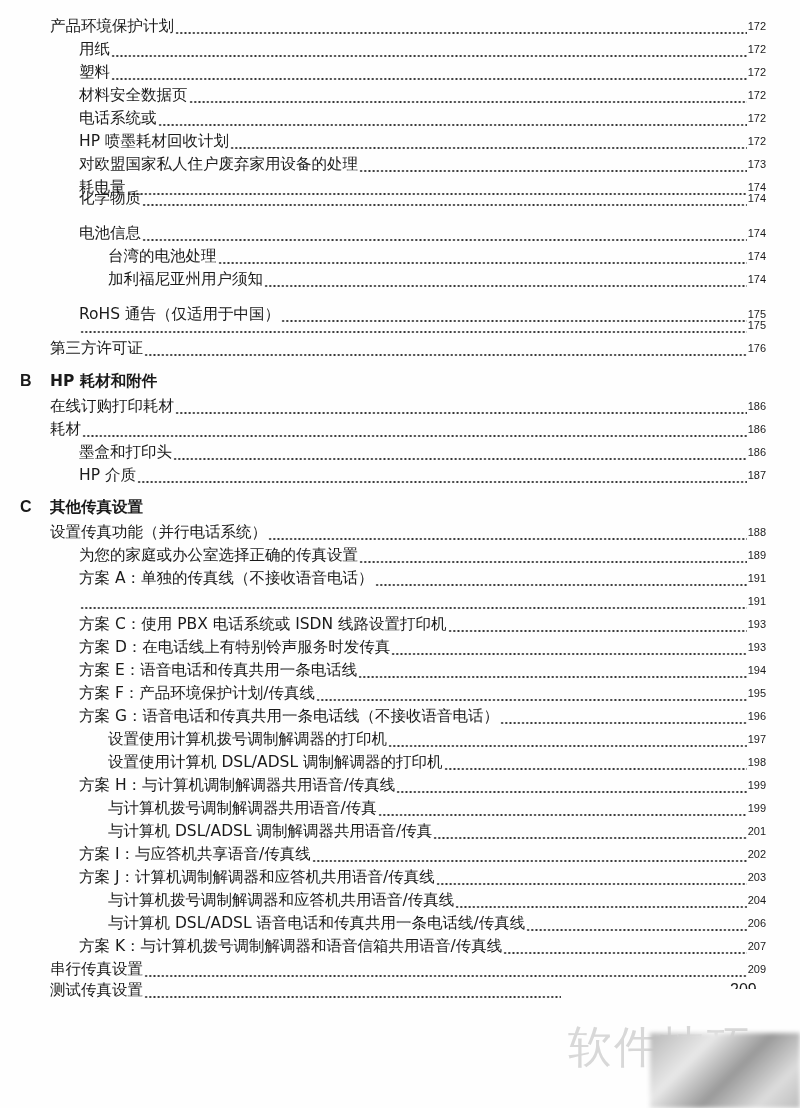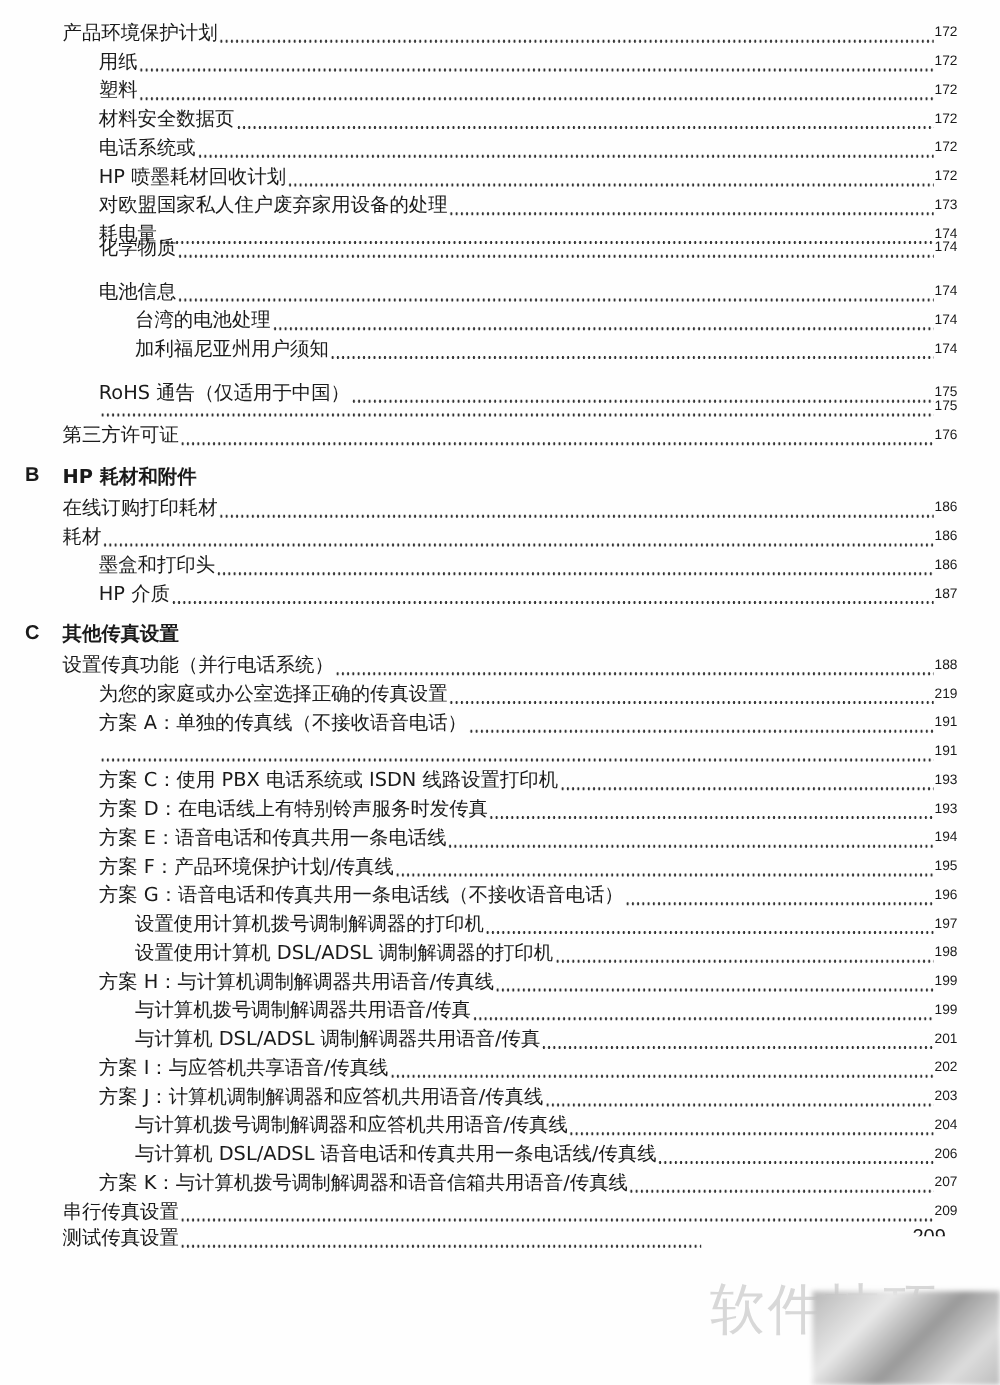--- a/index.html
+++ b/index.html
@@ -153,21 +153,21 @@
       <span>其他传真设置</span>
     </div>
   <div class="row" style="top:520px;left:50px;width:716px">
       <span class="title">设置传真功能（并行电话系统）</span>
       <span class="leader"></span>
       <span class="page">188</span>
     </div>
   <div class="row" style="top:543px;left:79px;width:687px">
       <span class="title">为您的家庭或办公室选择正确的传真设置</span>
       <span class="leader"></span>
-      <span class="page">219</span>
+      <span class="page">189</span>
     </div>
   <div class="row" style="top:566px;left:79px;width:687px">
       <span class="title">方案 A：单独的传真线（不接收语音电话）</span>
       <span class="leader"></span>
       <span class="page">191</span>
     </div>
   <div class="row" style="top:589px;left:79px;width:687px">
       <span class="leader"></span>
       <span class="page">191</span>
     </div>

